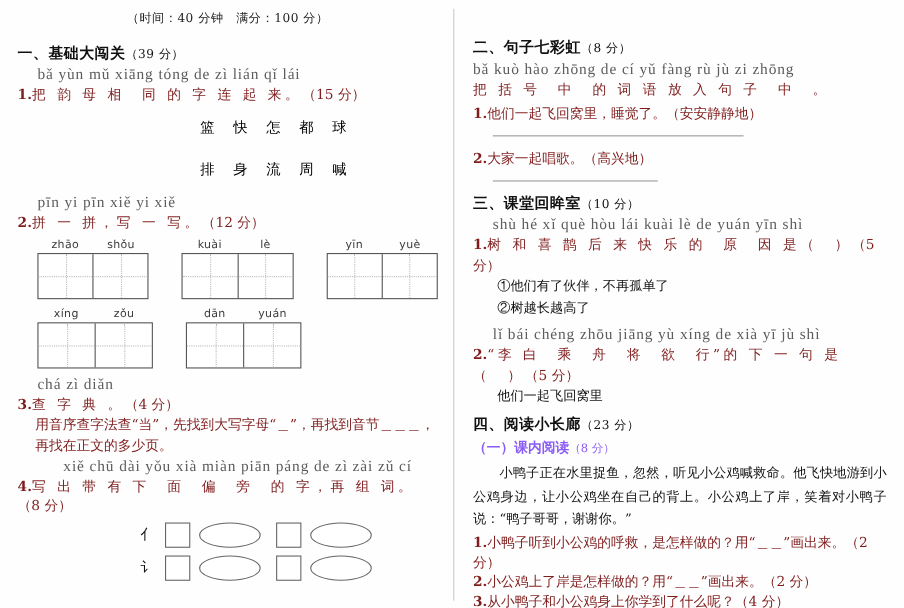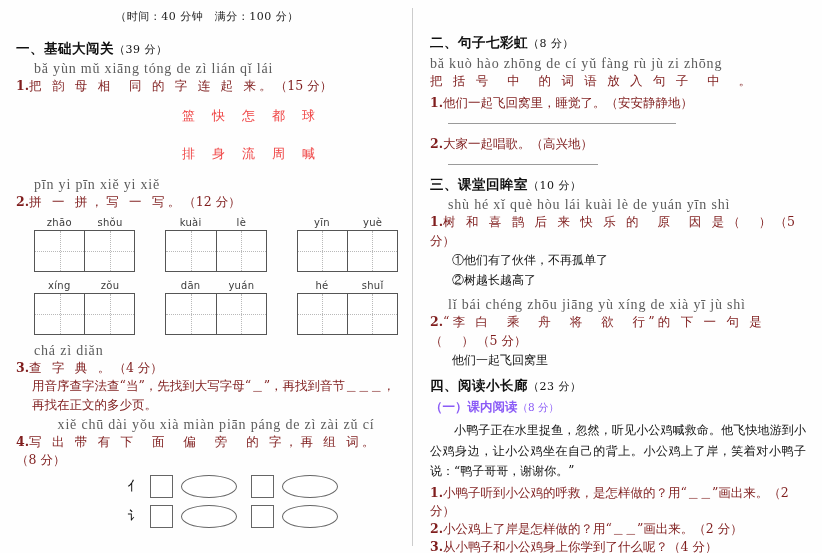--- a/index.html
+++ b/index.html
@@ -107,21 +107,21 @@
     color: #111;
   }
 
   
   .char-row {
     font-family: "DejaVu Serif", "Liberation Serif", serif;
     font-size: 13px;
     text-align: center;
     letter-spacing: 17px;
     padding-left: 100px;
-    color: #ef4444;
+    color: #000000;
   }
 
   
   .grid-block { margin-top: 6px; }
   .grid-row {
     display: flex;
     gap: 30px;
     margin-bottom: 8px;
   }
   .grid-cell-group { width: 105px; }
@@ -278,30 +278,20 @@
           </div>
           <div class="tianzi">
               <div class="cell"></div>
               <div class="cell"></div>
             </div>
         </div>
         <div class="grid-cell-group">
           <div class="grid-labels">
             <span>dān</span>
             <span>yuán</span>
-          </div>
-          <div class="tianzi">
-              <div class="cell"></div>
-              <div class="cell"></div>
-            </div>
-        </div>
-        <div class="grid-cell-group">
-          <div class="grid-labels">
-            <span>hé</span>
-            <span>shuǐ</span>
           </div>
           <div class="tianzi">
               <div class="cell"></div>
               <div class="cell"></div>
             </div>
         </div>
       </div>
     </div>
 
     <div class="pinyin pinyin-indent" style="margin-top:4px;">chá zì diǎn</div>

